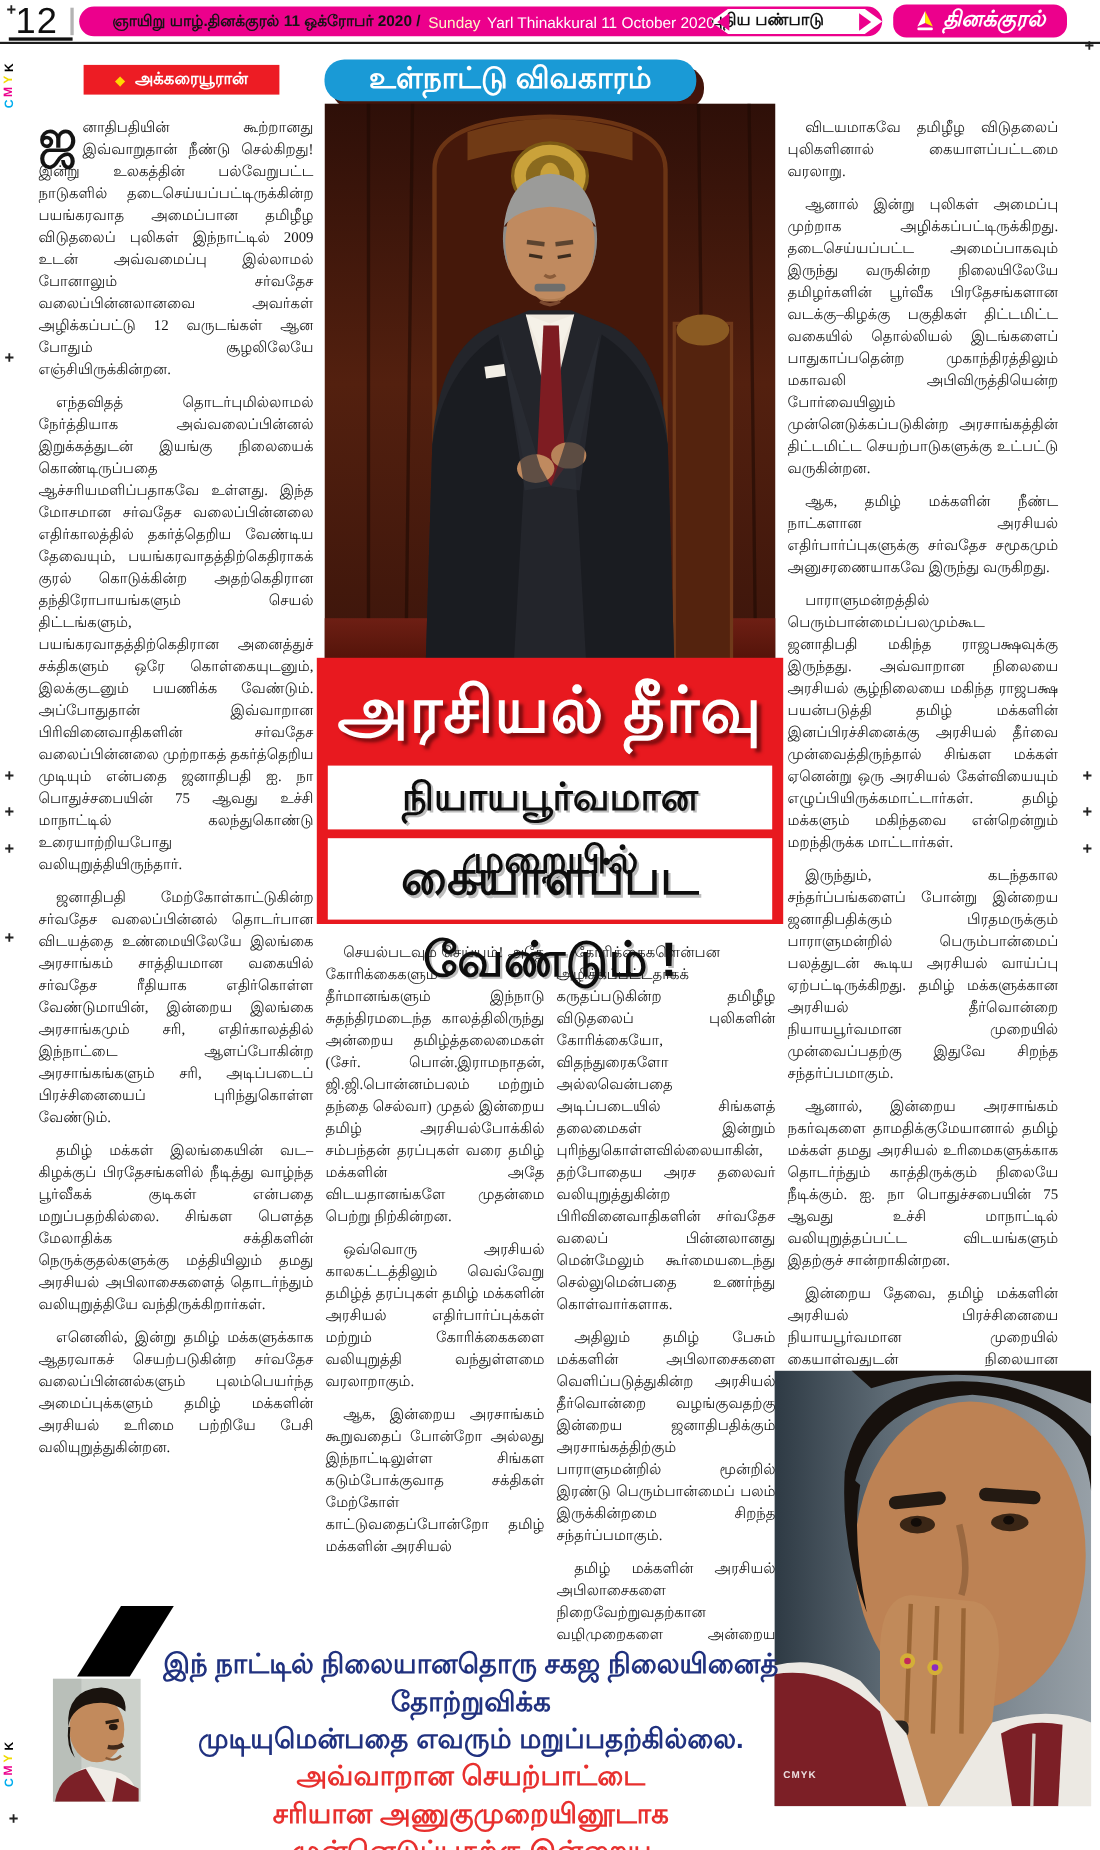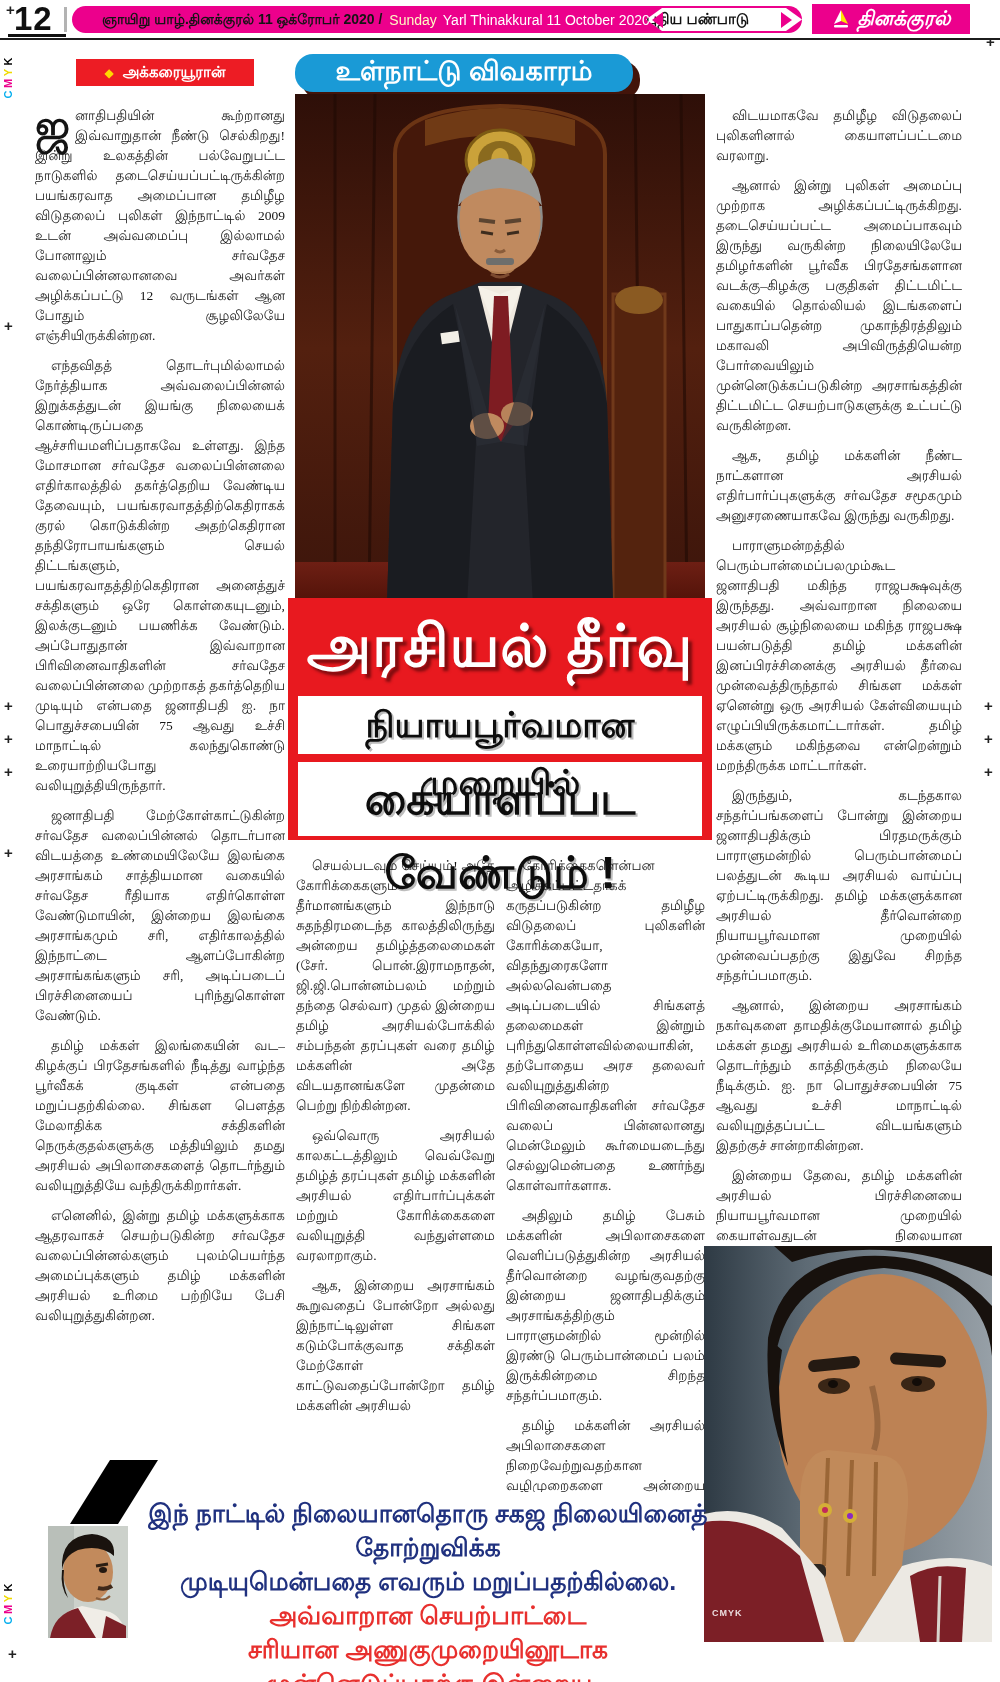--- a/index.html
+++ b/index.html
@@ -1,33 +1,33 @@
 <!DOCTYPE html>
 <html><head>
 <meta charset="utf-8">
 <style>
   *{margin:0;padding:0;box-sizing:border-box}
   html,body{background:#fff}
   body{width:1000px;height:1682px;position:relative;font-family:"Liberation Sans","DejaVu Sans",sans-serif;overflow:hidden}
   .abs{position:absolute}
   
-  .page-num{left:14px;top:0;font-size:33px;font-weight:bold;color:#101010;letter-spacing:1px}
+  .page-num{left:14px;top:0;font-size:33px;font-weight:normal;color:#101010;letter-spacing:1px}
   .pgnum-rule{left:8px;top:34px;width:58px;height:3px;background:#101010}
   .head-divider{left:64px;top:7px;width:3px;height:25px;background:#b3b3b3}
   .masthead-bar{left:72px;top:6px;width:730px;height:27px;background:#ec008c;border-radius:14px;display:flex;align-items:center;padding-left:30px;white-space:nowrap}
   .date-ta{color:#141414;font-weight:bold;font-size:14px}
   .date-day{color:#fef9c3;font-weight:normal;font-size:14px;margin-left:7px}
   .date-en{color:#fff;font-size:14px;margin-left:6px}
   .section-flag{left:646px;top:8px;width:156px;height:23px;background:#fff;
     clip-path:polygon(0 50%,16px 0,calc(100% - 16px) 0,100% 50%,calc(100% - 16px) 100%,16px 100%);
     display:flex;align-items:center;justify-content:flex-start;font-weight:bold;font-size:15px;color:#111}
   .chev{width:0;height:0;border-top:8px solid transparent;border-bottom:8px solid transparent;top:12px}
   .chev-left{left:652px;border-right:11px solid #ec008c}
   .chev-right{left:781px;border-left:11px solid #ec008c}
-  .logo-box{left:812px;top:4px;width:158px;height:30px;background:#ec008c;border-radius:0;display:flex;align-items:center;justify-content:center;gap:6px}
+  .logo-box{left:812px;top:4px;width:158px;height:30px;background:#ec008c;border-radius:12px;display:flex;align-items:center;justify-content:center;gap:6px}
   .logo-text{color:#fff;font-weight:bold;font-style:italic;font-size:20px}
   .header-rule{left:0;top:38px;width:1000px;height:2px;background:#1c1c1c}
   
   .cmyk{width:16px;display:flex;flex-direction:column;align-items:center;font-weight:bold;font-size:11px;line-height:11px}
   .cmyk span{transform:rotate(-90deg);display:block}
   .ink-k{color:#000}.ink-y{color:#f0da00}.ink-m{color:#ec008c}.ink-c{color:#00adee}
   .regmark{color:#222;font-size:15px;line-height:15px;font-weight:bold}
   
   .byline{left:76px;top:59px;width:178px;height:27px;background:#ed1c24;color:#fff;font-weight:bold;font-size:15px;display:flex;align-items:center;justify-content:center;gap:9px}
   .diamond{color:#ffd800;font-size:12px}

